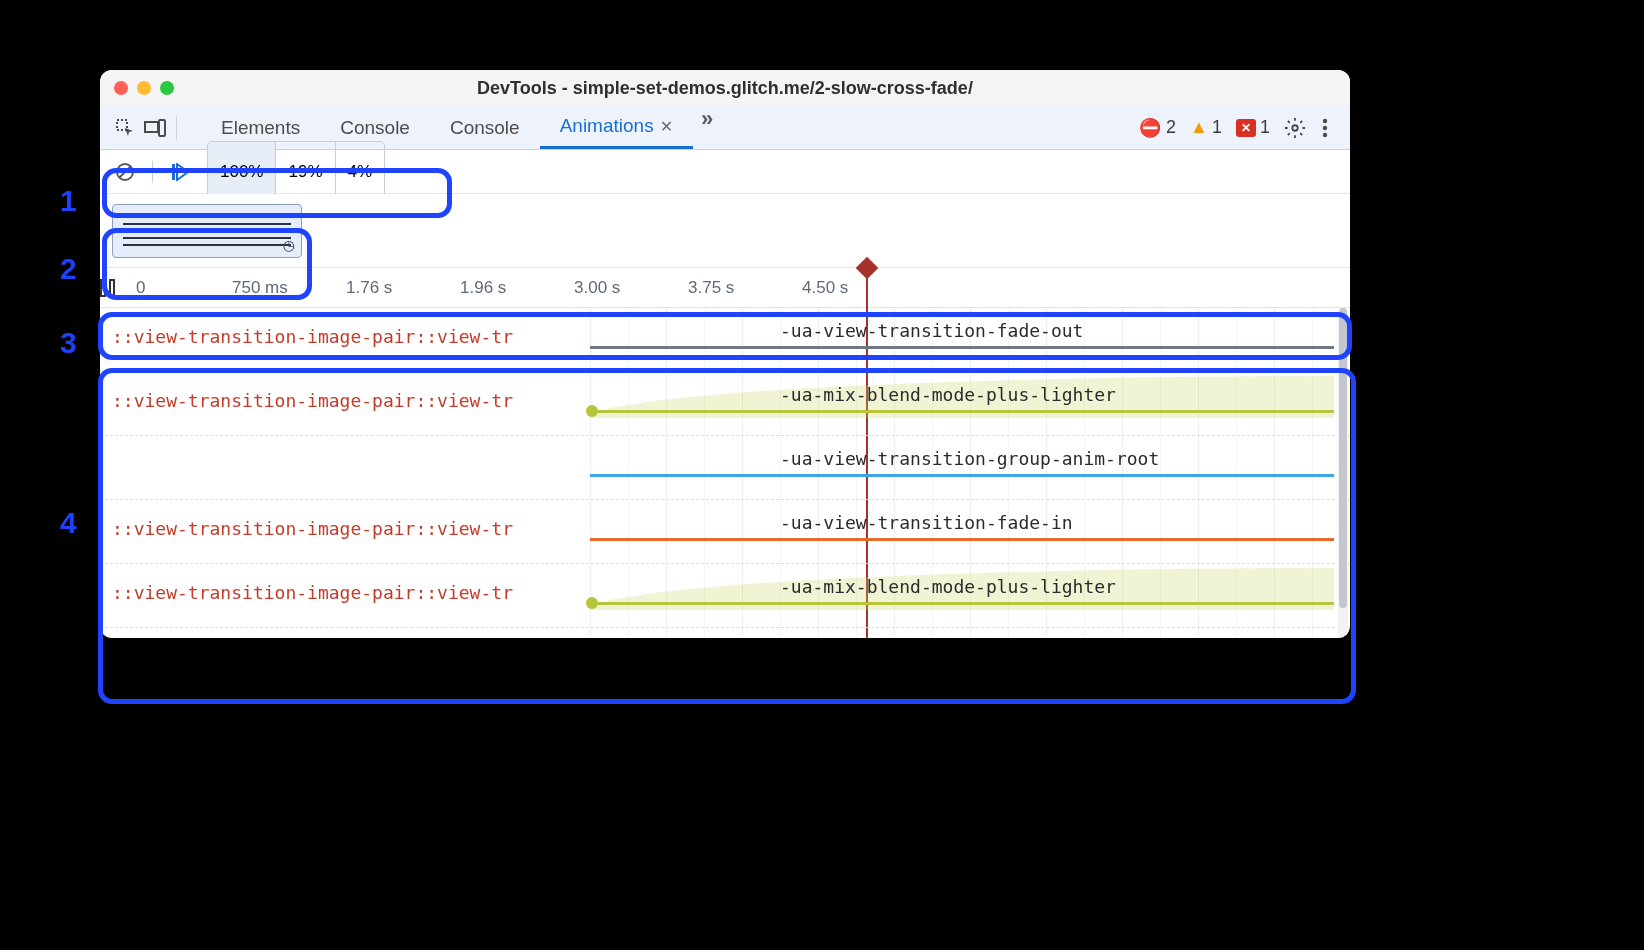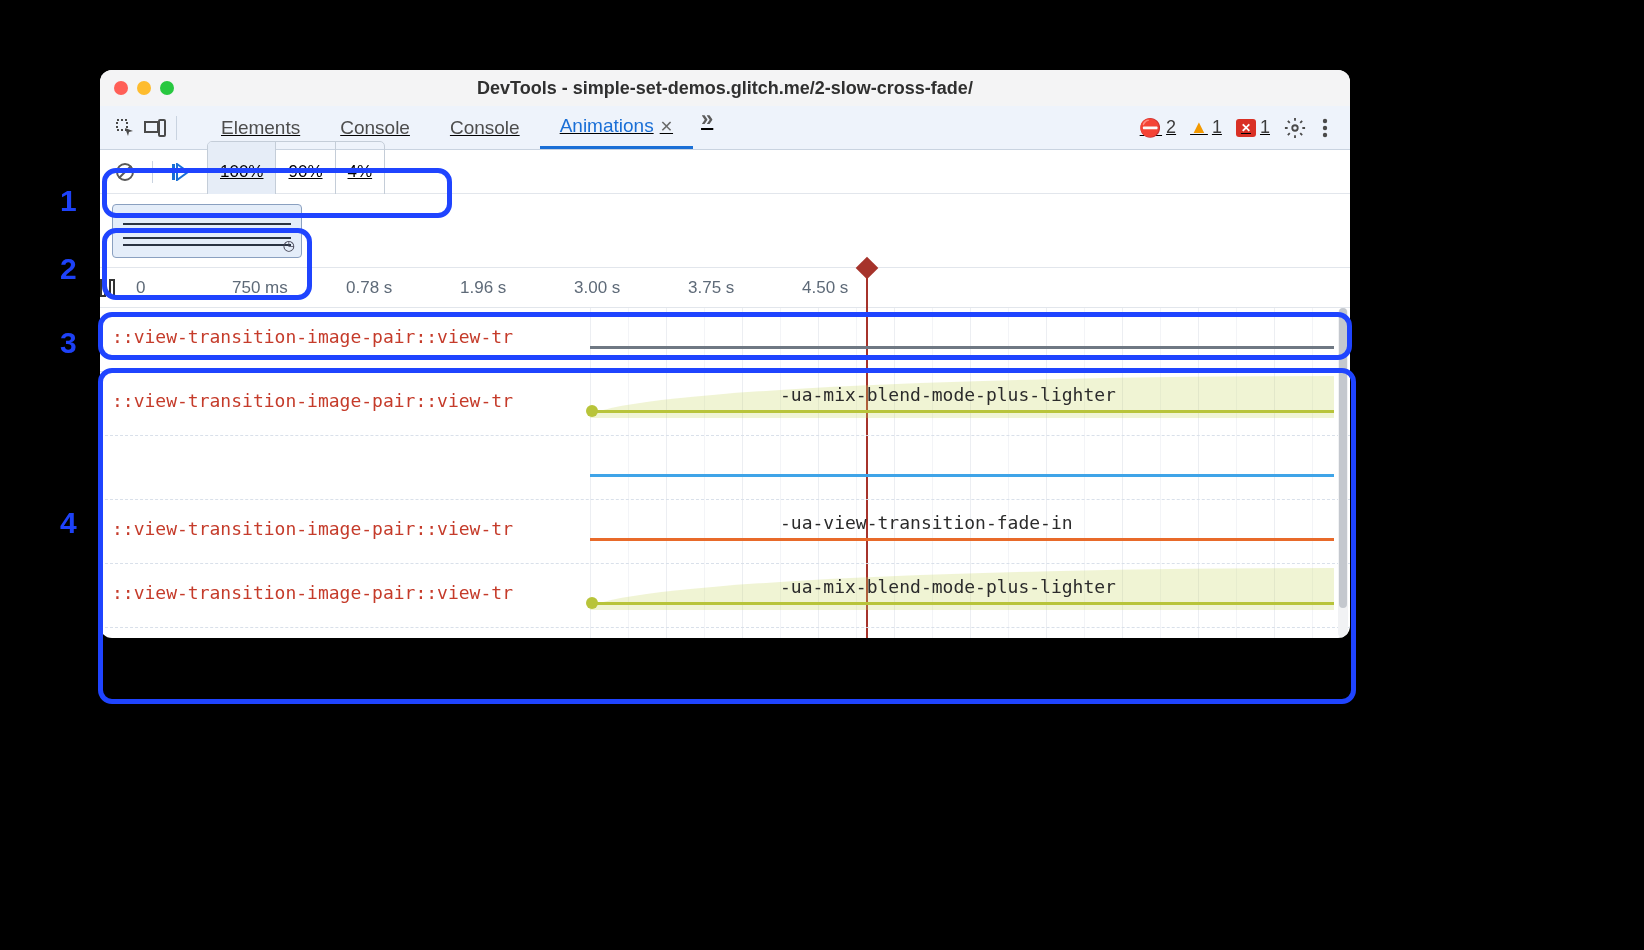--- a/index.html
+++ b/index.html
@@ -13,21 +13,20 @@
   }
   .window {
     position: absolute;
     left: 100px;
     top: 70px;
     width: 1250px;
     background: #fff;
     border-radius: 12px;
     overflow: hidden;
     box-shadow: 0 10px 40px rgba(0,0,0,.5);
-    text-decoration: underline;
   }
   
   .titlebar {
     height: 36px;
     background: #f4f4f5;
     display: flex;
     align-items: center;
     position: relative;
   }
   .traffic {
@@ -270,21 +269,21 @@
     </div>
     <div style="width:1px;height:22px;background:#c9d3e0;"></div>
     <div class="icon-btn">
       <svg width="18" height="18" viewBox="0 0 18 18">
           <rect x="1" y="1" width="3" height="16" fill="#1a6fd6"></rect>
           <polygon points="6,1 17,9 6,17" fill="none" stroke="#1a6fd6" stroke-width="2"></polygon>
         </svg>
     </div>
     <div class="speed-group">
       <div class="speed-btn sel">100%</div>
-      <div class="speed-btn">90%</div>
+      <div class="speed-btn">19%</div>
       <div class="speed-btn">4%</div>
     </div>
   </div>
 
   <div class="buffer-row">
     <div class="buffer-thumb">
       <div class="line"></div>
         <div class="line"></div>
         <div class="line"></div>
         <div class="line"></div>
@@ -294,21 +293,21 @@
   </div>
 
   <div class="timeline-head">
     <div class="pause-icon">
         <span></span>
         <span></span>
       </div>
     <div class="ticks">
       <span class="tick" style="left:0px;">0</span>
       <span class="tick" style="left:96px;">750 ms</span>
-      <span class="tick" style="left:210px;">0.78 s</span>
+      <span class="tick" style="left:210px;">1.76 s</span>
       <span class="tick" style="left:324px;">1.96 s</span>
       <span class="tick" style="left:438px;">3.00 s</span>
       <span class="tick" style="left:552px;">3.75 s</span>
       <span class="tick" style="left:666px;">4.50 s</span>
     </div>
   </div>
 
   <div class="anim-area">
     <div class="grid-lines">
       <div class="vline" style="left:0px;"></div>
@@ -330,30 +329,32 @@
       <div class="vline" style="left:608px;"></div>
       <div class="vline minor" style="left:646px;"></div>
       <div class="vline" style="left:684px;"></div>
       <div class="vline minor" style="left:722px;"></div>
       <div class="playhead" style="left:276px;"></div>
     </div>
 
     <div class="rows" id="rows-container">
         <div class="anim-row">
           <div class="row-label">::view-transition-image-pair::view-tr</div>
+          <div class="track-label" style="left: 680px;">-ua-view-transition-fade-out</div>
           <div class="track-line gray" style="left: 490px; width: 744px;"></div>
         </div>
         <div class="anim-row">
           <div class="row-label">::view-transition-image-pair::view-tr</div>
           <div class="curve" style="left: 490px; width: 744px;"></div>
           <div class="track-label" style="left: 680px;">-ua-mix-blend-mode-plus-lighter</div>
           <div class="track-line olive" style="left: 490px; width: 744px;"></div>
           <div class="dot olive" style="left: 486px;"></div>
         </div>
         <div class="anim-row">
+          <div class="track-label" style="left: 680px;">-ua-view-transition-group-anim-root</div>
           <div class="track-line blue" style="left: 490px; width: 744px;"></div>
         </div>
         <div class="anim-row">
           <div class="row-label">::view-transition-image-pair::view-tr</div>
           <div class="track-label" style="left: 680px;">-ua-view-transition-fade-in</div>
           <div class="track-line orange" style="left: 490px; width: 744px;"></div>
         </div>
         <div class="anim-row">
           <div class="row-label">::view-transition-image-pair::view-tr</div>
           <div class="curve" style="left: 490px; width: 744px;"></div>

